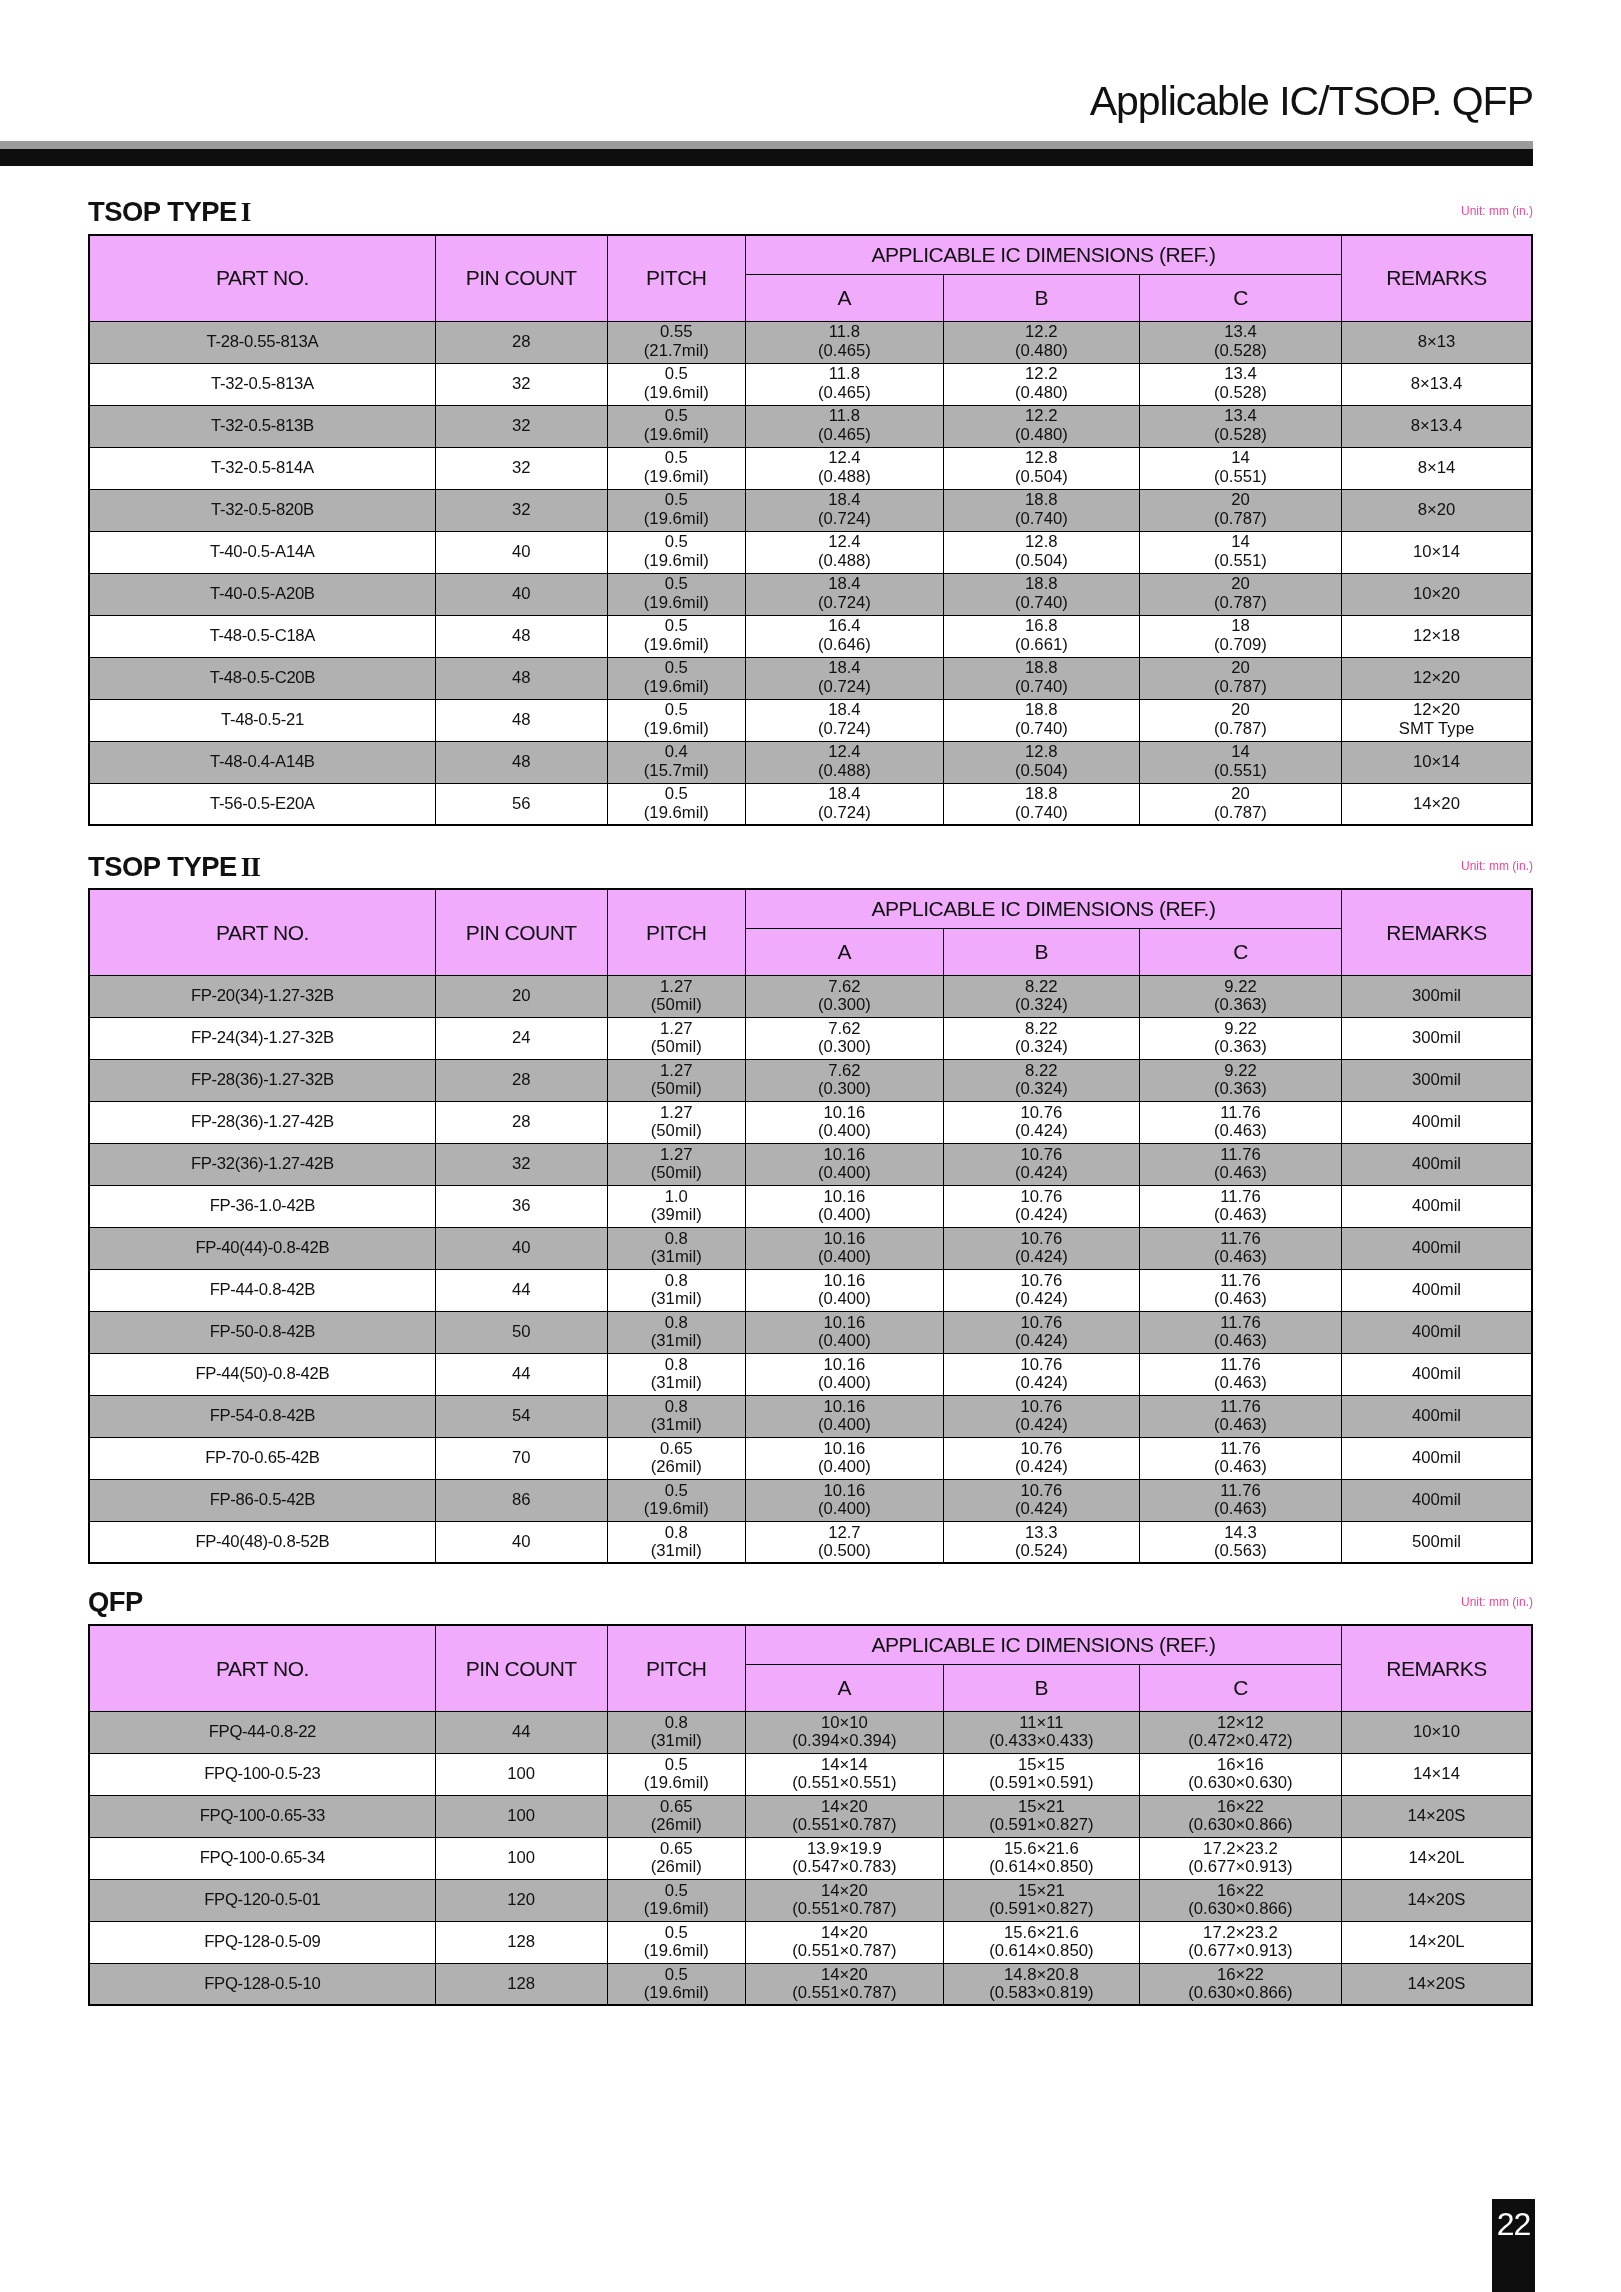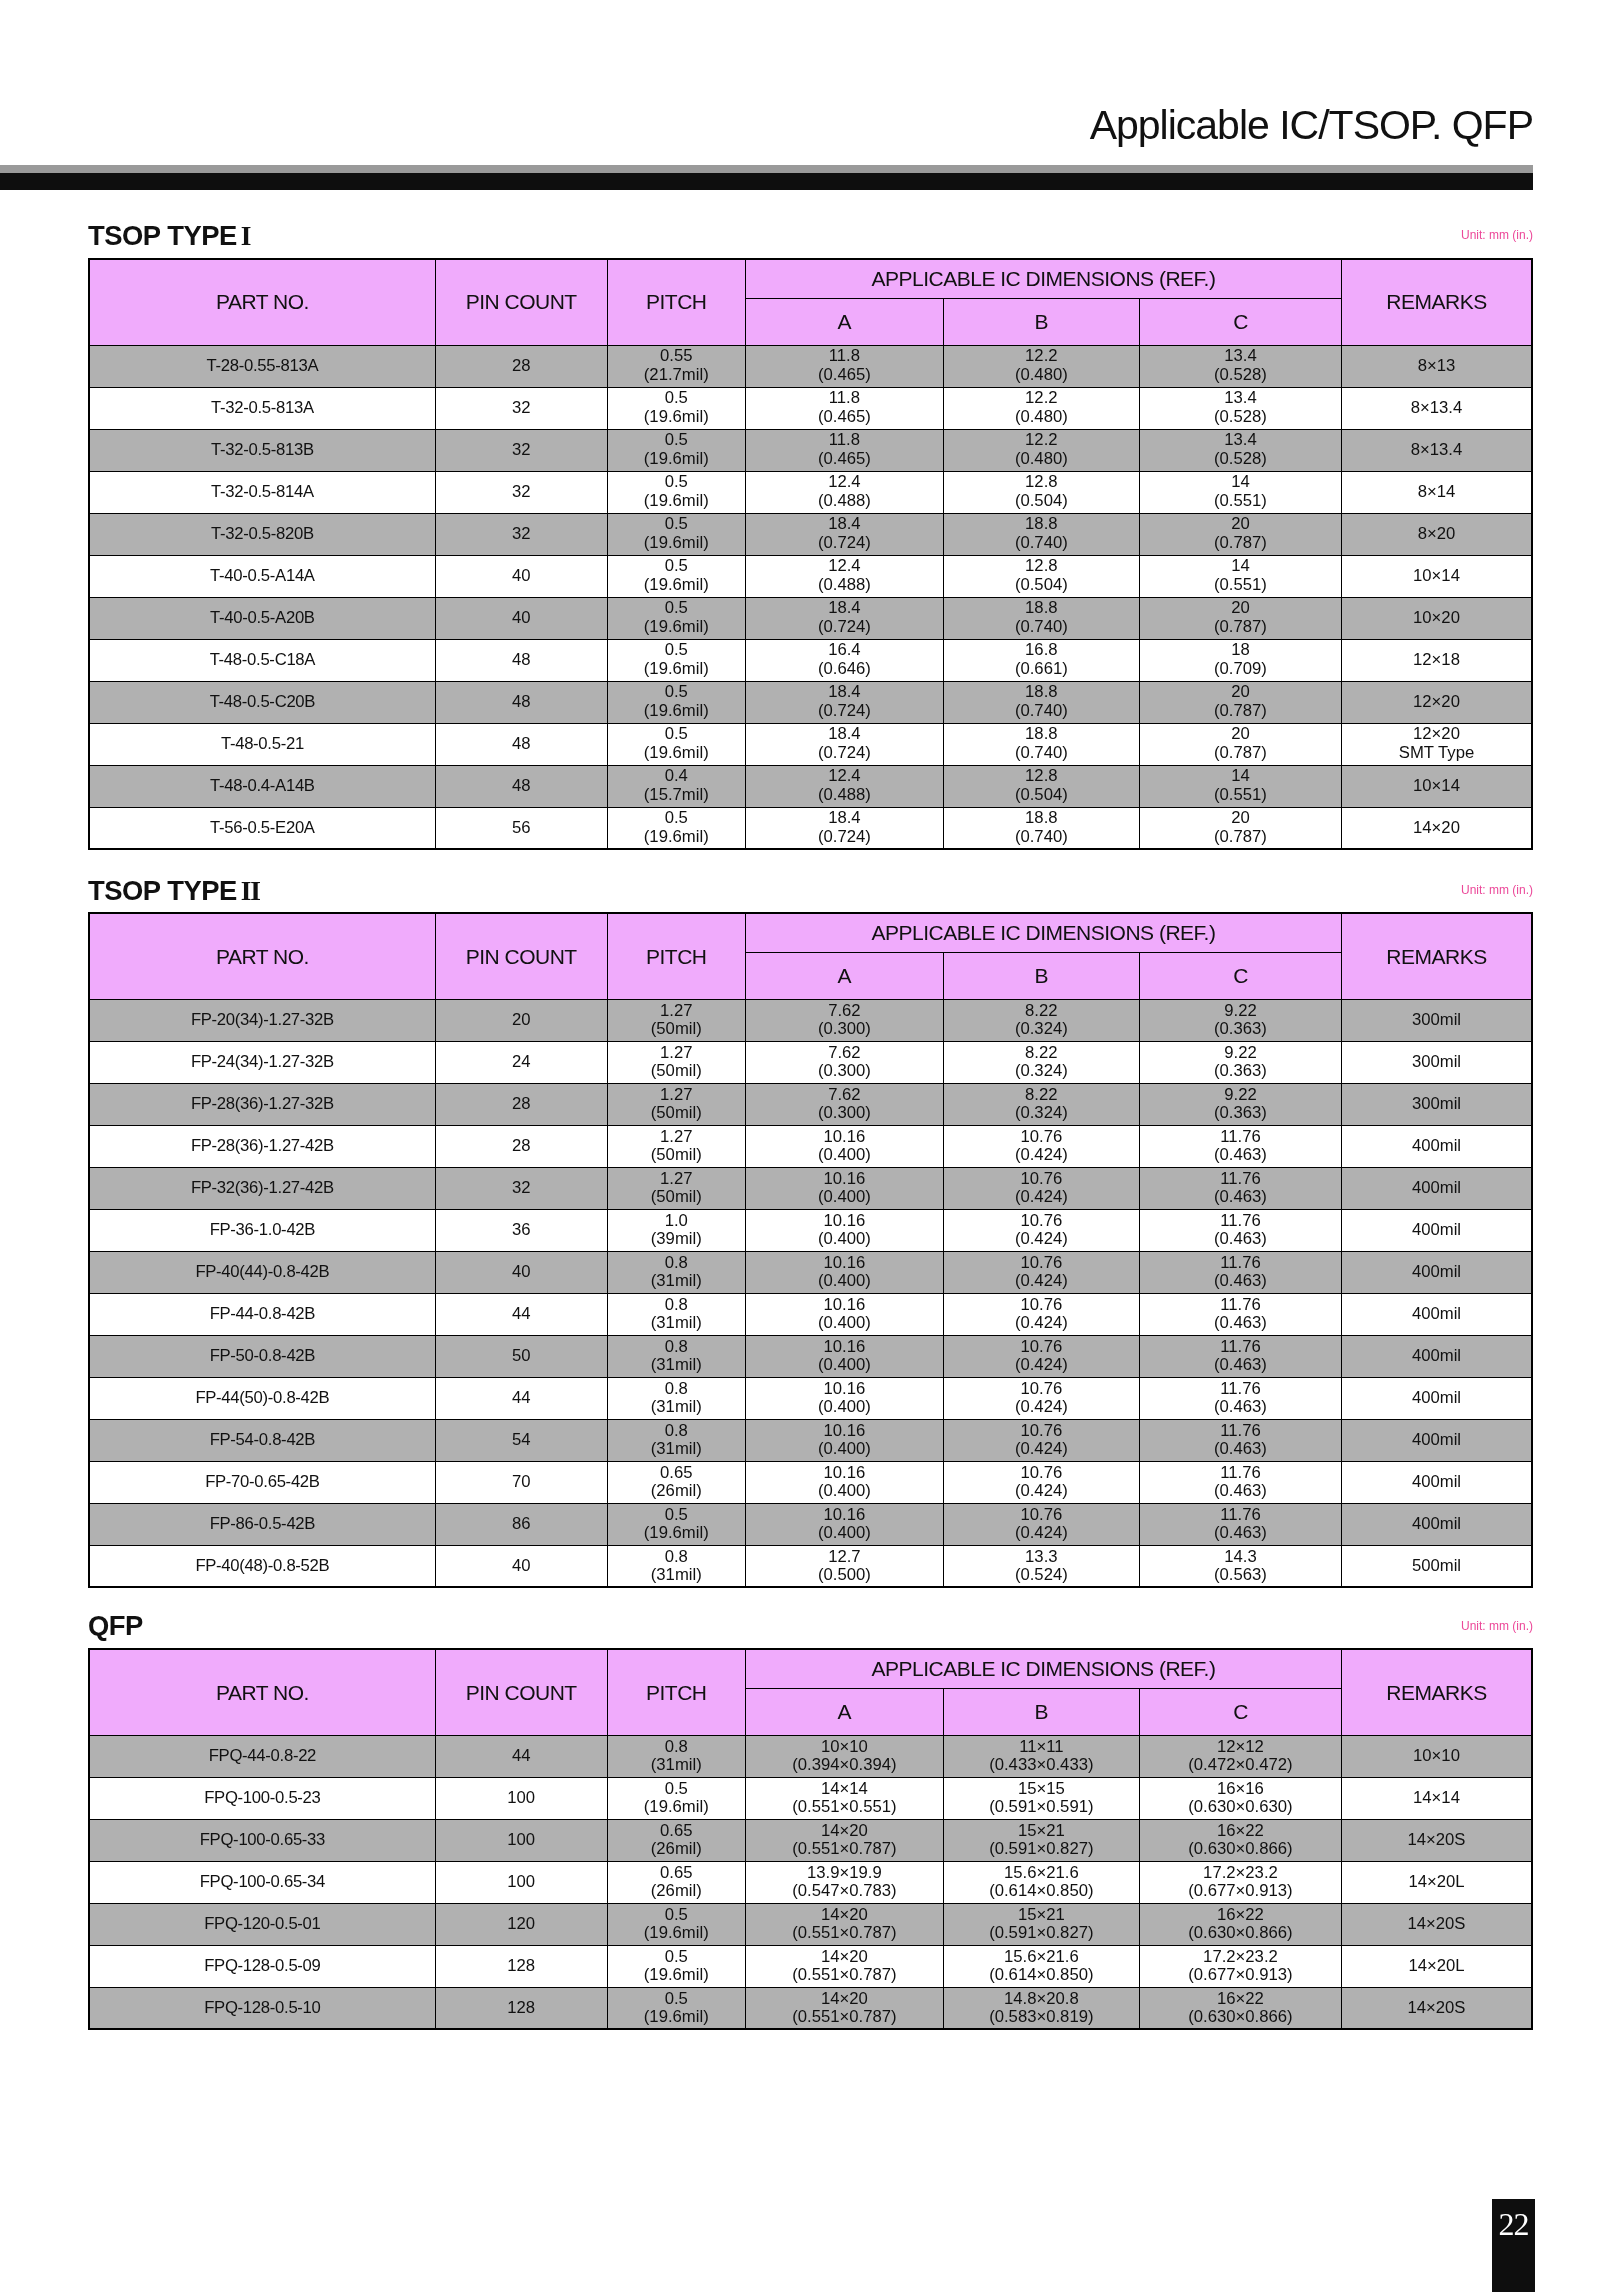--- a/index.html
+++ b/index.html
@@ -7,21 +7,21 @@
     position:relative;
     width:1621px; height:2293px;
     margin:0 auto;
     background:#ffffff;
     font-family:"Liberation Sans", sans-serif;
     color:#111;
     overflow:hidden;
   }
   
   .doc-title1 {
-    margin-top:100px;
+    margin-top:76px;
     text-align:right;
     padding-right:88px;
     font-size:41px;
     line-height:51px;
     letter-spacing:-1px;
     font-weight:normal;
     white-space:nowrap;
   }
   .bar-gray {
     margin-top:13.7px;
@@ -116,21 +116,20 @@
     top:2199px;
     width:43px;
     height:93px;
     background:#0e0e0e;
     color:#fff;
     font-size:32px;
     text-align:center;
     padding-top:6.9px;
     box-sizing:border-box;
     letter-spacing:-1px;
-    font-family:Liberation Serif, serif;
   }
 </style>
 </head>
 <body>
 
 <div class="page">
 
   <div class="doc-title1">Applicable IC/TSOP. QFP</div>
   <div class="bar-gray"></div>
   <div class="bar-black"></div>

